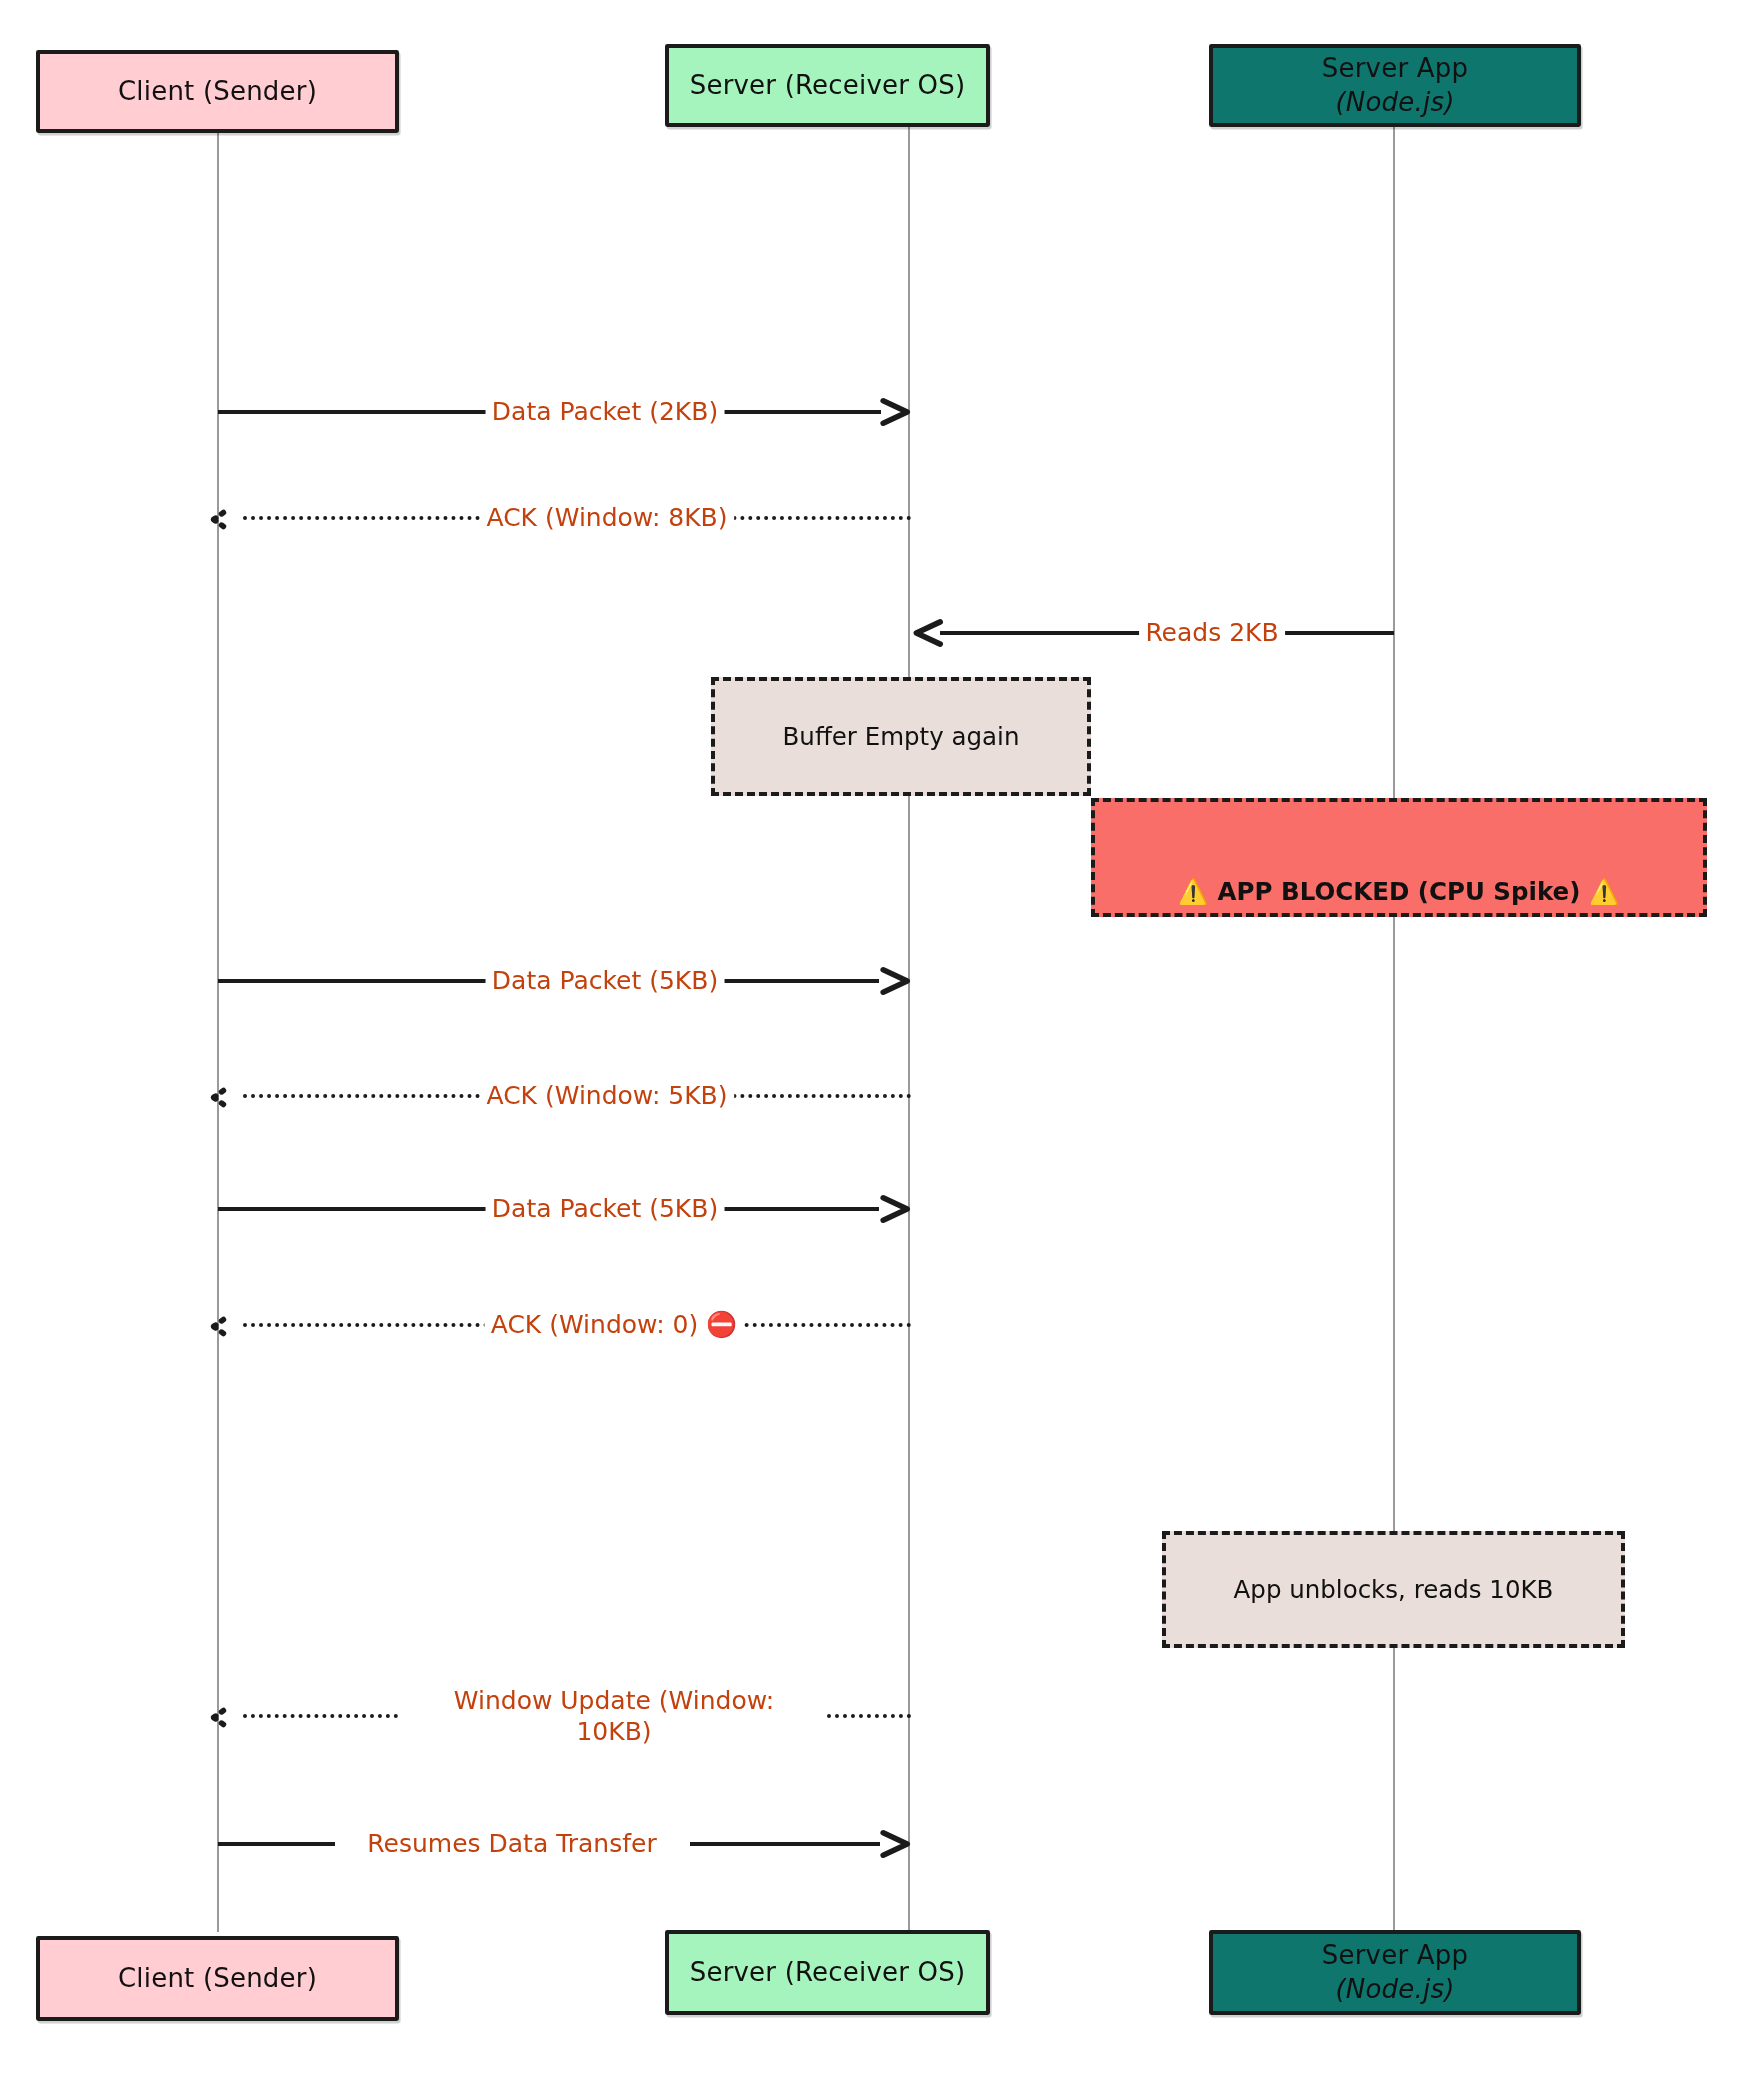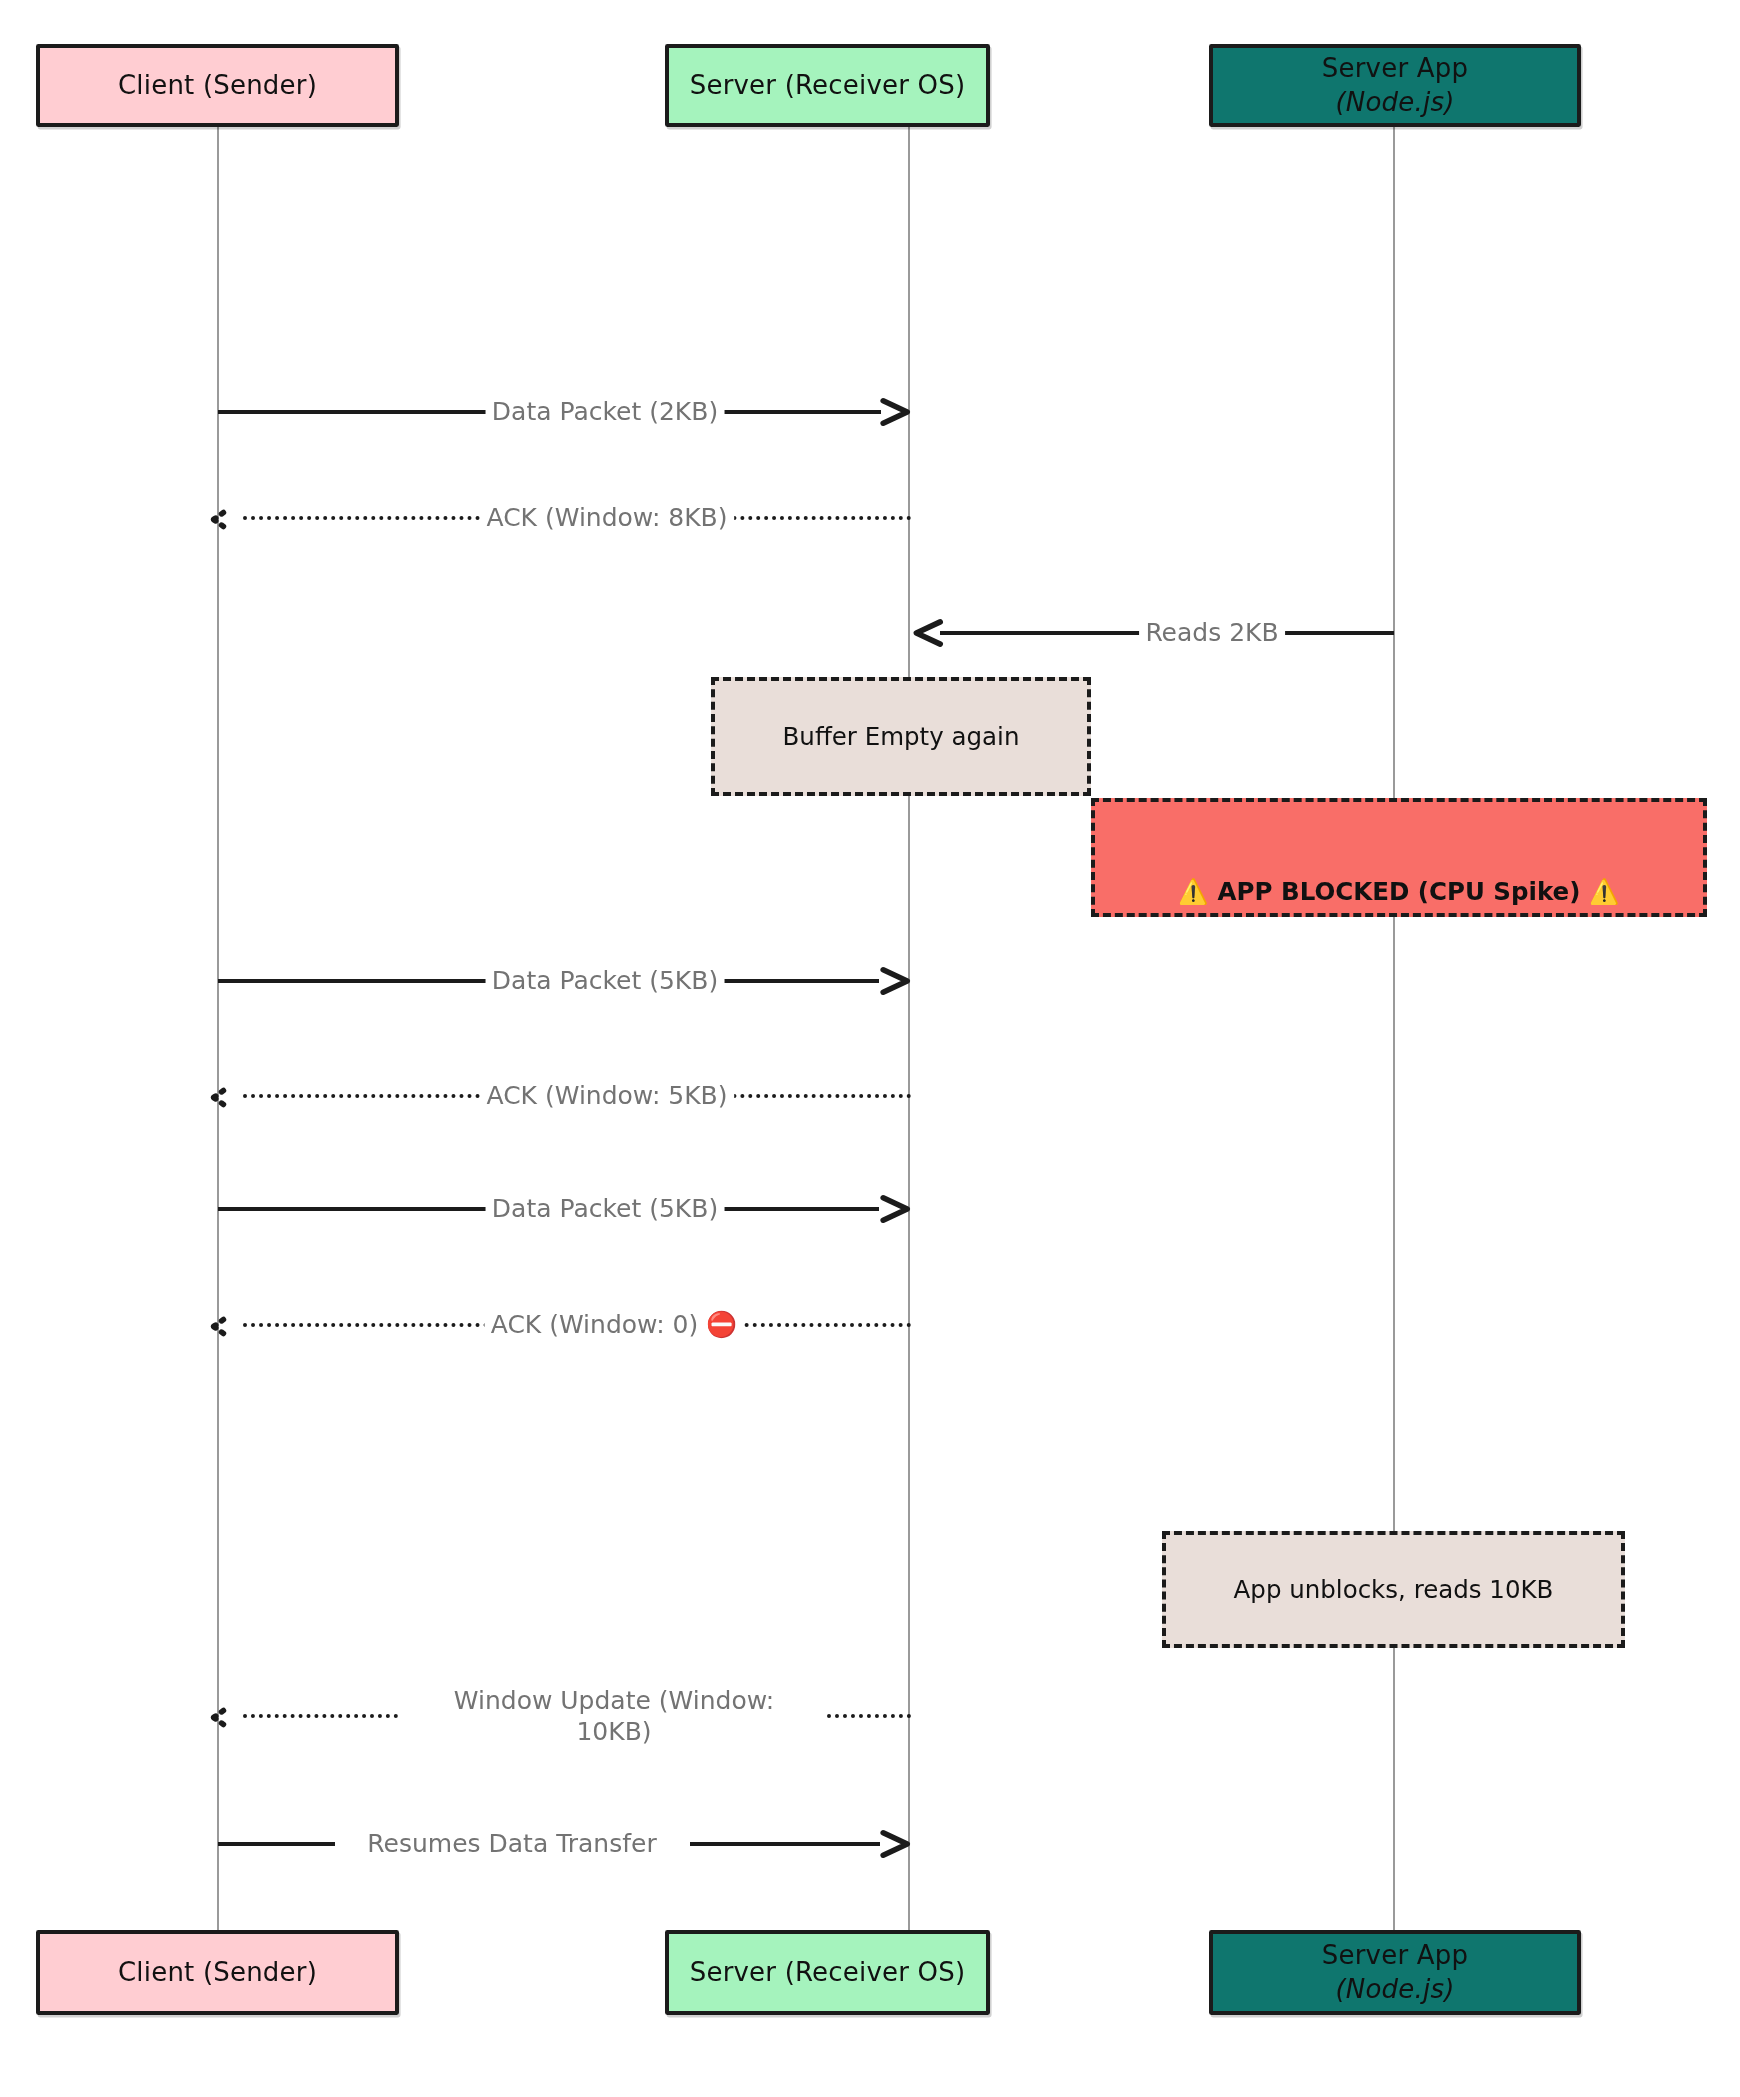--- a/index.html
+++ b/index.html
@@ -38,21 +38,21 @@
     font-family: "DejaVu Sans", sans-serif;
     font-size: 26px;
     font-weight: 500;
     color: #111111;
     line-height: 1.28;
     letter-spacing: 0.2px;
     box-shadow: 1.6px 2.4px 0 rgba(0,0,0,0.18);
   }
   .participant .plabel { display: block; }
   .participant .plabel .l2 { display: block; font-style: italic; }
-  .p-client { background: #ffcdd2; }
+  .p-client { background: #ffcdd2; margin-top: 6px; }
   .p-server { background: #a5f3bd; }
   .p-app    { background: #0f766e; }
 
   
   .note {
     position: absolute;
     box-sizing: border-box;
     border: 4.7px dashed #1b1b1b;
     display: flex;
     align-items: center;
@@ -87,21 +87,21 @@
     top: -2.4px;
   }
   .msg .mlabel {
     position: absolute;
     transform: translate(-50%, -50%);
     background: #ffffff;
     padding: 0 6.3px;
     white-space: nowrap;
     font-family: "DejaVu Sans", sans-serif;
     font-size: 25px;
-    color: #737373;
+    color: #c2410c;
     text-align: center;
     line-height: 1.22;
   }
   .msg .mlabel.two-line { white-space: normal; width: 340px; }
   .msg .arrowhead {
     position: absolute;
     top: -16px;
     width: 32px;
     height: 32px;
   }

